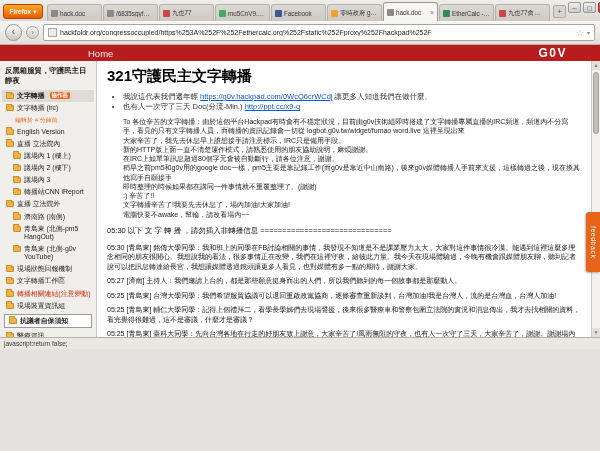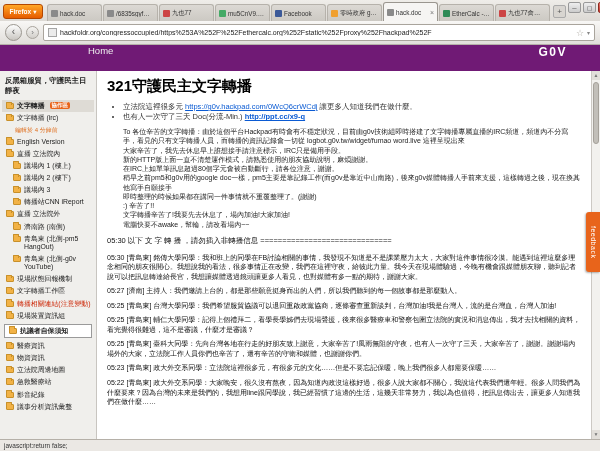--- a/index.html
+++ b/index.html
@@ -24,44 +24,44 @@
   .navbar { height:24px; background:linear-gradient(#f8f7f5,#e1deda); display:flex; align-items:center; padding:0 5px; gap:4px; border-bottom:1px solid #b5b0a8; }
   .nav-back { width:17px; height:17px; border-radius:50%; background:linear-gradient(#fdfdfd,#c9c6c1); border:1px solid #9a968f; color:#555; font-size:10px; text-align:center; line-height:14px; flex:0 0 auto; }
   .nav-fwd { width:13px; height:13px; border-radius:50%; background:linear-gradient(#f4f3f1,#d2cfca); border:1px solid #a8a49d; color:#777; font-size:8px; text-align:center; line-height:11px; flex:0 0 auto; }
   .urlbox { flex:1; height:17px; background:#fff; border:1px solid #a9a49c; border-radius:2px; display:flex; align-items:center; padding:0 4px; gap:3px; font-size:7px; color:#333; overflow:hidden; }
   .page-ico { width:9px; height:9px; background:#ececec; border:1px solid #a5a5a5; flex:0 0 auto; }
   .url-text { flex:1; white-space:nowrap; overflow:hidden; text-overflow:ellipsis; color:#222; }
   .star { color:#b0aca5; font-size:9px; flex:0 0 auto; }
   .url-caret { color:#888; font-size:6px; flex:0 0 auto; }
 
   
-  .siteheader { height:26px; background:#701a75; display:flex; color:#fff; }
+  .siteheader { height:16px; background:#b91c1c; display:flex; align-items:center; color:#fff; }
   .home-link { margin-left:88px; font-size:9.5px; color:#eee; text-decoration:none; }
   .gov-logo { margin-left:auto; margin-right:33px; font-size:12px; font-weight:bold; letter-spacing:1.5px; color:#fff; }
 
   
-  .body-row { display:flex; height:368px; background:#7dd3fc; }
+  .body-row { display:flex; height:276px; background:#7dd3fc; }
   .sidebar { width:97px; background:#f0efec; border-right:1px solid #c8c5c0; padding:3px 2px; overflow:hidden; flex:0 0 auto; }
   .sb-title { font-size:7.4px; font-weight:bold; color:#222; padding:2px 3px 5px; line-height:1.3; }
   .si { display:flex; align-items:flex-start; gap:3px; padding:2px 2px 2px 4px; color:#222; font-size:6.9px; line-height:1.18; cursor:default; }
   .si.indent { padding-left:11px; }
   .si.active { background:#dedbd5; font-weight:bold; }
   .si.red .si-label { color:#cc2200; }
   .si.boxed { border:1px solid #9a9a9a; background:#fff; font-weight:bold; margin:2px 2px; }
   .si.meta { padding-left:13px; }
   .si.meta .si-label { color:#e07020; font-size:6px; }
   .folder { width:8px; height:6px; background:#f2b246; border:1px solid #c8902a; border-radius:1px; position:relative; flex:0 0 auto; margin-top:1px; }
   .folder::before { content:""; position:absolute; top:-2.5px; left:-1px; width:4px; height:2px; background:#f2b246; border:1px solid #c8902a; border-bottom:none; border-radius:1px 1px 0 0; }
   .badge { background:#e8641b; color:#fff; font-size:5.5px; border-radius:2px; padding:0 2px; margin-left:2px; white-space:nowrap; }
 
   .content { flex:1 1 auto; background:#fff; padding:6px 10px 0 10px; overflow:hidden; }
   .page-title { font-size:15px; font-weight:bold; color:#000; margin-bottom:6px; }
   .bullets { margin:0 0 5px 16px; font-size:7.5px; line-height:1.35; color:#333; }
   a.lnk { color:#0b5bd3; text-decoration:underline; }
-  .link-strong { font-weight:bold;text-align:right; }
+  .link-strong { font-weight:normal;text-align:right; }
   .intro { font-size:7.5px; color:#333; margin-bottom:5px; line-height:1.35; }
   .notes { margin-left:16px; font-size:7px; color:#222; line-height:1.32; margin-bottom:7px; }
   .notes p { margin:0; }
   .separator { font-size:7.5px; font-weight:normal; color:#111; margin:6px 0 7px; }
   .entries { font-size:7px; line-height:1.36; color:#111; }
   .entries p { margin:0 0 5px; }
 
   .scrollbar { width:9px; background:#f2f1ee; border-left:1px solid #ccc9c4; position:relative; flex:0 0 auto; }
   .sb-arrow { position:absolute; left:0; width:8px; height:9px; font-size:5px; color:#777; text-align:center; line-height:9px; background:#e2dfda; }
   .sb-arrow.up { top:0; }
@@ -248,21 +248,21 @@
         <span class="folder"></span>
         <span class="si-label">議事分析資訊彙整</span>
       </div>
     </div>
 
     <div class="content">
       <div class="page-title">321守護民主文字轉播</div>
 
       <ul class="bullets">
         <li>
-          <span>立法院這裡很多元 </span><a class="lnk" href="#">https://g0v.hackpad.com/0WcQ6crWCdj</a><span> 讓更多人知道我們在做什麼。</span>
+          <span>我說這代表我們還年輕 </span><a class="lnk" href="#">https://g0v.hackpad.com/0WcQ6crWCdj</a><span> 讓更多人知道我們在做什麼。</span>
         </li>
         <li>
           <span>也有人一次守了三天 Doc(分流-Min.) </span><a class="lnk link-strong" href="#">http://ppt.cc/x9-q</a><span></span>
         </li>
       </ul>
 
 
       <div class="notes">
         <p>To 各位辛苦的文字轉播：由於這個平台Hackpad有時會有不穩定狀況，目前由g0v技術組即時搭建了文字轉播專屬直播的IRC頻道，頻道內不分寫手，看見的只有文字轉播人員，而轉播的資訊記錄會一切從 logbot.g0v.tw/widget/fumao word.live 這裡呈現出來</p>
         <p>大家辛苦了，我先去休息早上誰想接手請注意標示，IRC只是備用手段。</p>

